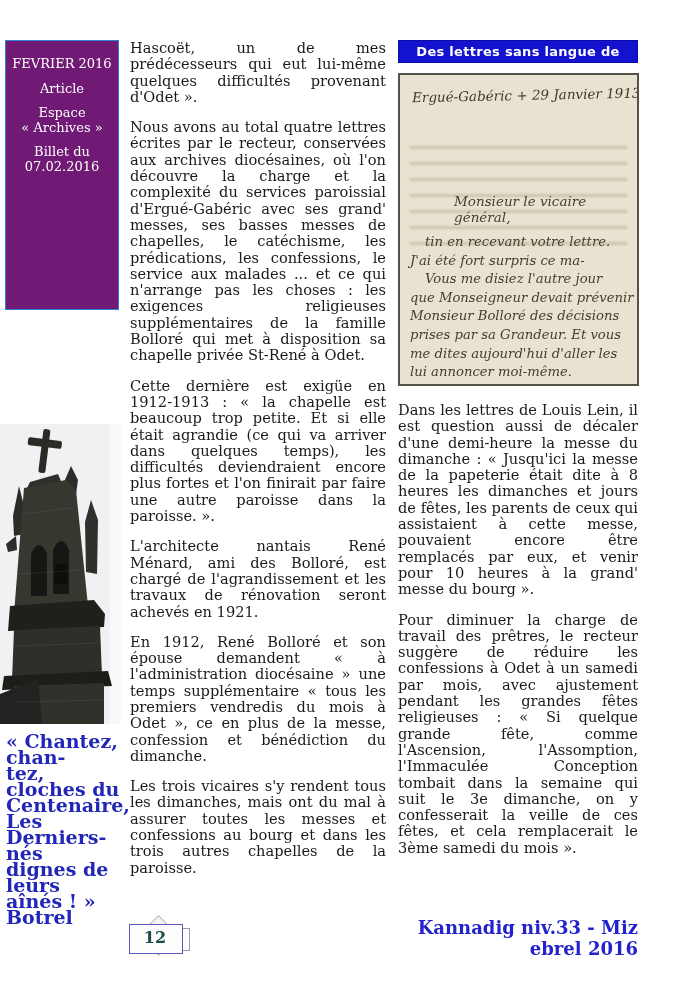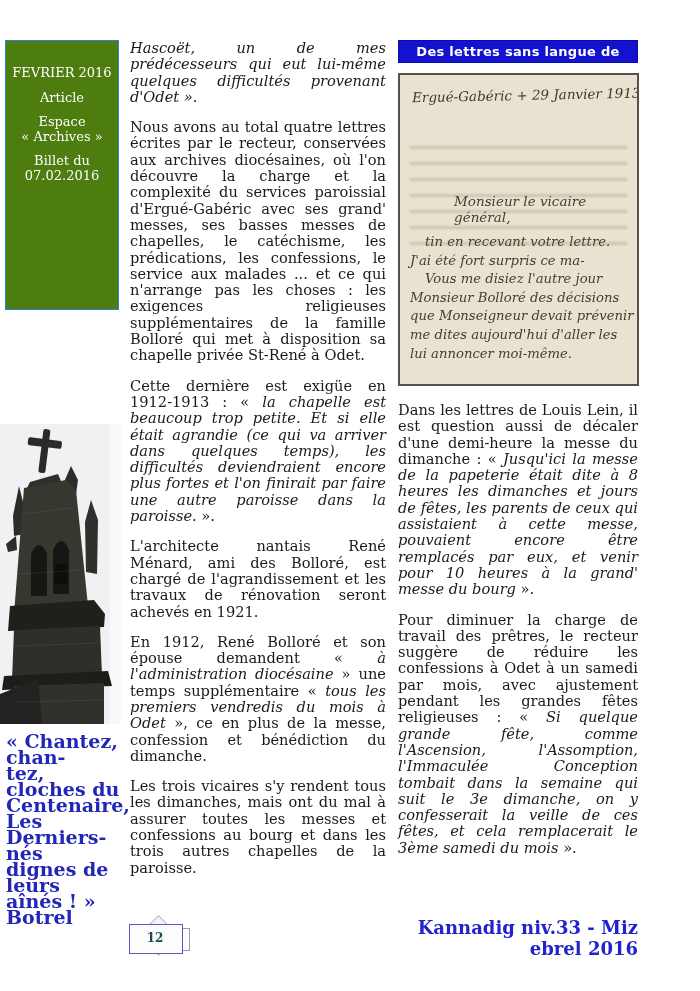--- a/index.html
+++ b/index.html
@@ -1,27 +1,27 @@
 <!DOCTYPE html>
 <html lang="fr"><head>
 <meta charset="utf-8">
 <style>
   html,body{margin:0;padding:0;}
   body{
     width:700px;height:991px;position:relative;background:#ffffff;
     font-family:"DejaVu Serif", serif;color:#1a1a1a;overflow:hidden;
   }
-  .it{font-style:italic;}
+  .it{}
 
   
   .info-box{
     position:absolute;left:5px;top:40px;width:114px;height:270px;
-    background:#4d7c0f;border:1px solid #2d83cf;box-sizing:border-box;
+    background:#701a75;border:1px solid #2d83cf;box-sizing:border-box;
     color:#ffffff;text-align:center;font-size:13px;line-height:14.5px;
-    padding-top:25px;
+    padding-top:16px;
   }
   .info-box div{margin:0 2px 10px;white-space:pre-line;}
 
   .photo{position:absolute;left:0;top:424px;width:121px;height:300px;}
 
   .caption{
     position:absolute;left:6px;top:733px;width:116px;
     color:#2227b8;font-weight:bold;font-size:19px;line-height:16px;
     white-space:pre-line;
   }
@@ -73,21 +73,21 @@
   }
   .page-ornament{position:absolute;left:127px;top:917px;width:66px;height:44px;}
   .orn-diamond{
     position:absolute;left:17px;top:4px;width:27px;height:27px;
     transform:rotate(45deg);background:#f4f4f7;border:1px solid #b9b9c4;
   }
   .orn-rect2{position:absolute;left:9px;top:11px;width:52px;height:21px;border:1px solid #9a9ab0;}
   .orn-rect1{position:absolute;left:2px;top:7px;width:52px;height:28px;background:#fdfdfe;border:1px solid #5b5bc0;}
   .orn-num{
     position:absolute;left:2px;top:7px;width:52px;height:28px;line-height:28px;
-    text-align:center;font-weight:bold;font-size:12px;color:#1d4c4a;
+    text-align:center;font-weight:bold;font-size:16px;color:#1d4c4a;
   }
 </style>
 </head>
 <body>
 
 <div class="info-box">
     <div>FEVRIER 2016</div>
     <div>Article</div>
     <div>Espace
 « Archives »</div>
@@ -160,22 +160,23 @@
 <div class="banner">Des lettres sans langue de bois</div>
 
 <div class="letter">
   <div class="ghost"></div>
   <div class="dateline">Ergué-Gabéric + 29 Janvier 1913.</div>
   <div class="salutation">Monsieur le vicaire général,</div>
   <div class="body">
       <div>tin en recevant votre lettre.</div>
       <div>J'ai été fort surpris ce ma-</div>
       <div>Vous me disiez l'autre jour</div>
+      <div>que Monseigneur devait prévenir</div>
       <div>Monsieur Bolloré des décisions</div>
-      <div>que Monseigneur devait prévenir</div>
+      <div>prises par sa Grandeur. Et vous</div>
       <div>me dites aujourd'hui d'aller les</div>
       <div>lui annoncer moi-même.</div>
     </div>
 </div>
 
 <div class="col col-right">
     <p><span>Dans les lettres de Louis Lein, il est question aussi de décaler d'une demi-heure la messe du dimanche : « </span><span class="it">Jusqu'ici la messe de la papeterie était dite à 8 heures les dimanches et jours de fêtes, les parents de ceux qui assistaient à cette messe, pouvaient encore être remplacés par eux, et venir pour 10 heures à la grand' messe du bourg</span><span> ».</span></p>
     <p><span>Pour diminuer la charge de travail des prêtres, le recteur suggère de réduire les confessions à Odet à un samedi par mois, avec ajustement pendant les grandes fêtes religieuses : « </span><span class="it">Si quelque grande fête, comme l'Ascension, l'Assomption, l'Immaculée Conception tombait dans la semaine qui suit le 3e dimanche, on y confesserait la veille de ces fêtes, et cela remplacerait le 3ème samedi du mois</span><span> ».</span></p>
   </div>
 

